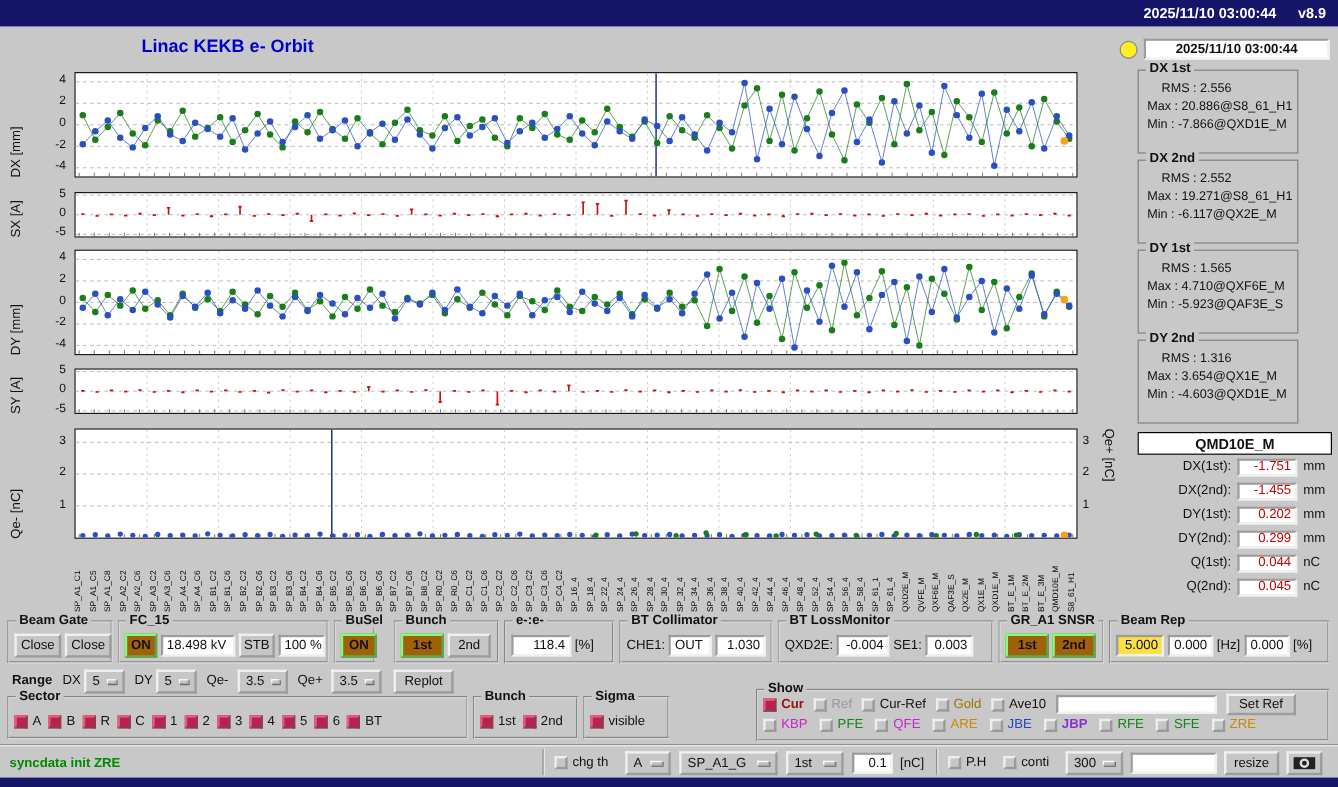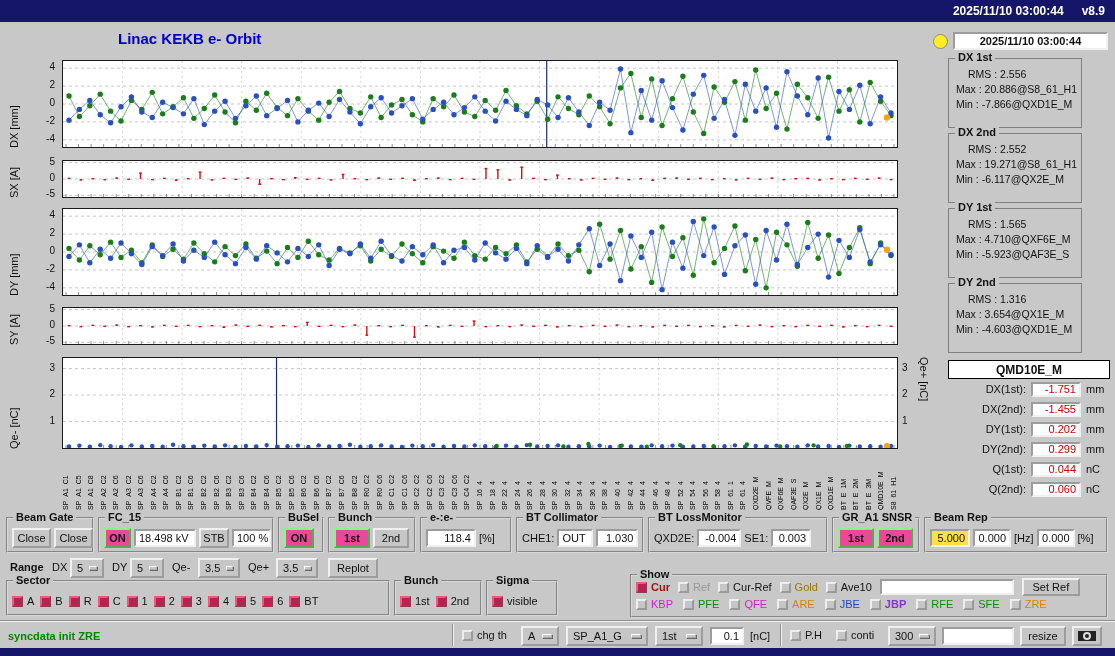--- a/index.html
+++ b/index.html
@@ -46,21 +46,21 @@
   .mon-label{font-size:11px;}
   .mon-val{width:50px;height:15px;background:#fff;border:2px inset #f0f0f0;color:#cc0000;
            font-size:11px;display:flex;align-items:center;justify-content:flex-end;padding:0 3px;}
   .mon-unit{width:22px;font-size:11px;}
 
   .frame{position:absolute;border:2px groove #d9d9d9;display:flex;align-items:center;gap:3px;padding:8px 0 2px 4px;}
   .frame-label{position:absolute;top:-8px;left:5px;background:#c8c8c8;padding:0 3px;font-weight:bold;font-size:11px;white-space:nowrap;}
 
   .btn{display:inline-flex;align-items:center;justify-content:center;height:20px;padding:0 5px;
        background:#c6c6c6;border:2px outset #f0f0f0;font-size:11px;white-space:nowrap;}
-  .btn.green{background:#ec4899;border:2px outset #7dff7d;font-weight:bold;}
+  .btn.green{background:#a16207;border:2px outset #7dff7d;font-weight:bold;}
   .field{display:inline-flex;align-items:center;height:18px;background:#fff;border:2px inset #f0f0f0;
          padding:0 3px;font-size:11px;white-space:nowrap;}
   .field.pink{background:#fde047;}
   .field.right{justify-content:flex-end;}
   .combo{display:inline-flex;align-items:center;justify-content:space-between;height:20px;padding:0 5px;
          background:#c6c6c6;border:2px outset #f0f0f0;font-size:11px;gap:6px;}
   .combo .bar{width:10px;height:4px;background:#c6c6c6;border:1px outset #fff;box-shadow:1px 1px 0 #666;}
 
   .cb{display:inline-flex;align-items:center;gap:4px;white-space:nowrap;}
   .cb .box{width:11px;height:11px;background:#c6c6c6;border:2px outset #eee;flex:none;}
@@ -1406,38 +1406,38 @@
     <span class="mon-val">0.299</span>
     <span class="mon-unit">mm</span>
   </div>
   <div class="mon-row">
     <span class="mon-label">Q(1st):</span>
     <span class="mon-val">0.044</span>
     <span class="mon-unit">nC</span>
   </div>
   <div class="mon-row">
     <span class="mon-label">Q(2nd):</span>
-    <span class="mon-val">0.060</span>
+    <span class="mon-val">0.045</span>
     <span class="mon-unit">nC</span>
   </div>
 </div>
 
 <div class="frame" style="left:6px;top:517px;width:88px;height:36px">
   <span class="frame-label">Beam Gate</span>
   <span class="btn" style="width:39px">Close</span>
   <span class="btn" style="width:39px">Close</span>
 </div>
 <div class="frame" style="left:98px;top:517px;width:176px;height:36px">
   <span class="frame-label">FC_15</span>
   <span class="btn green" style="width:27px">ON</span>
   <span class="field" style="width:62px">18.498 kV</span>
   <span class="btn" style="width:30px">STB</span>
   <span class="field" style="width:39px">100 %</span>
 </div>
-<div class="frame" style="left:278px;top:517px;width:46px;height:36px">
+<div class="frame" style="left:278px;top:517px;width:35px;height:36px">
   <span class="frame-label">BuSel</span>
   <span class="btn green" style="width:30px">ON</span>
 </div>
 <div class="frame" style="left:328px;top:517px;width:88px;height:36px">
   <span class="frame-label">Bunch</span>
   <span class="btn green" style="width:36px">1st</span>
   <span class="btn" style="width:36px">2nd</span>
 </div>
 <div class="frame" style="left:420px;top:517px;width:92px;height:36px">
   <span class="frame-label">e-:e-</span>

